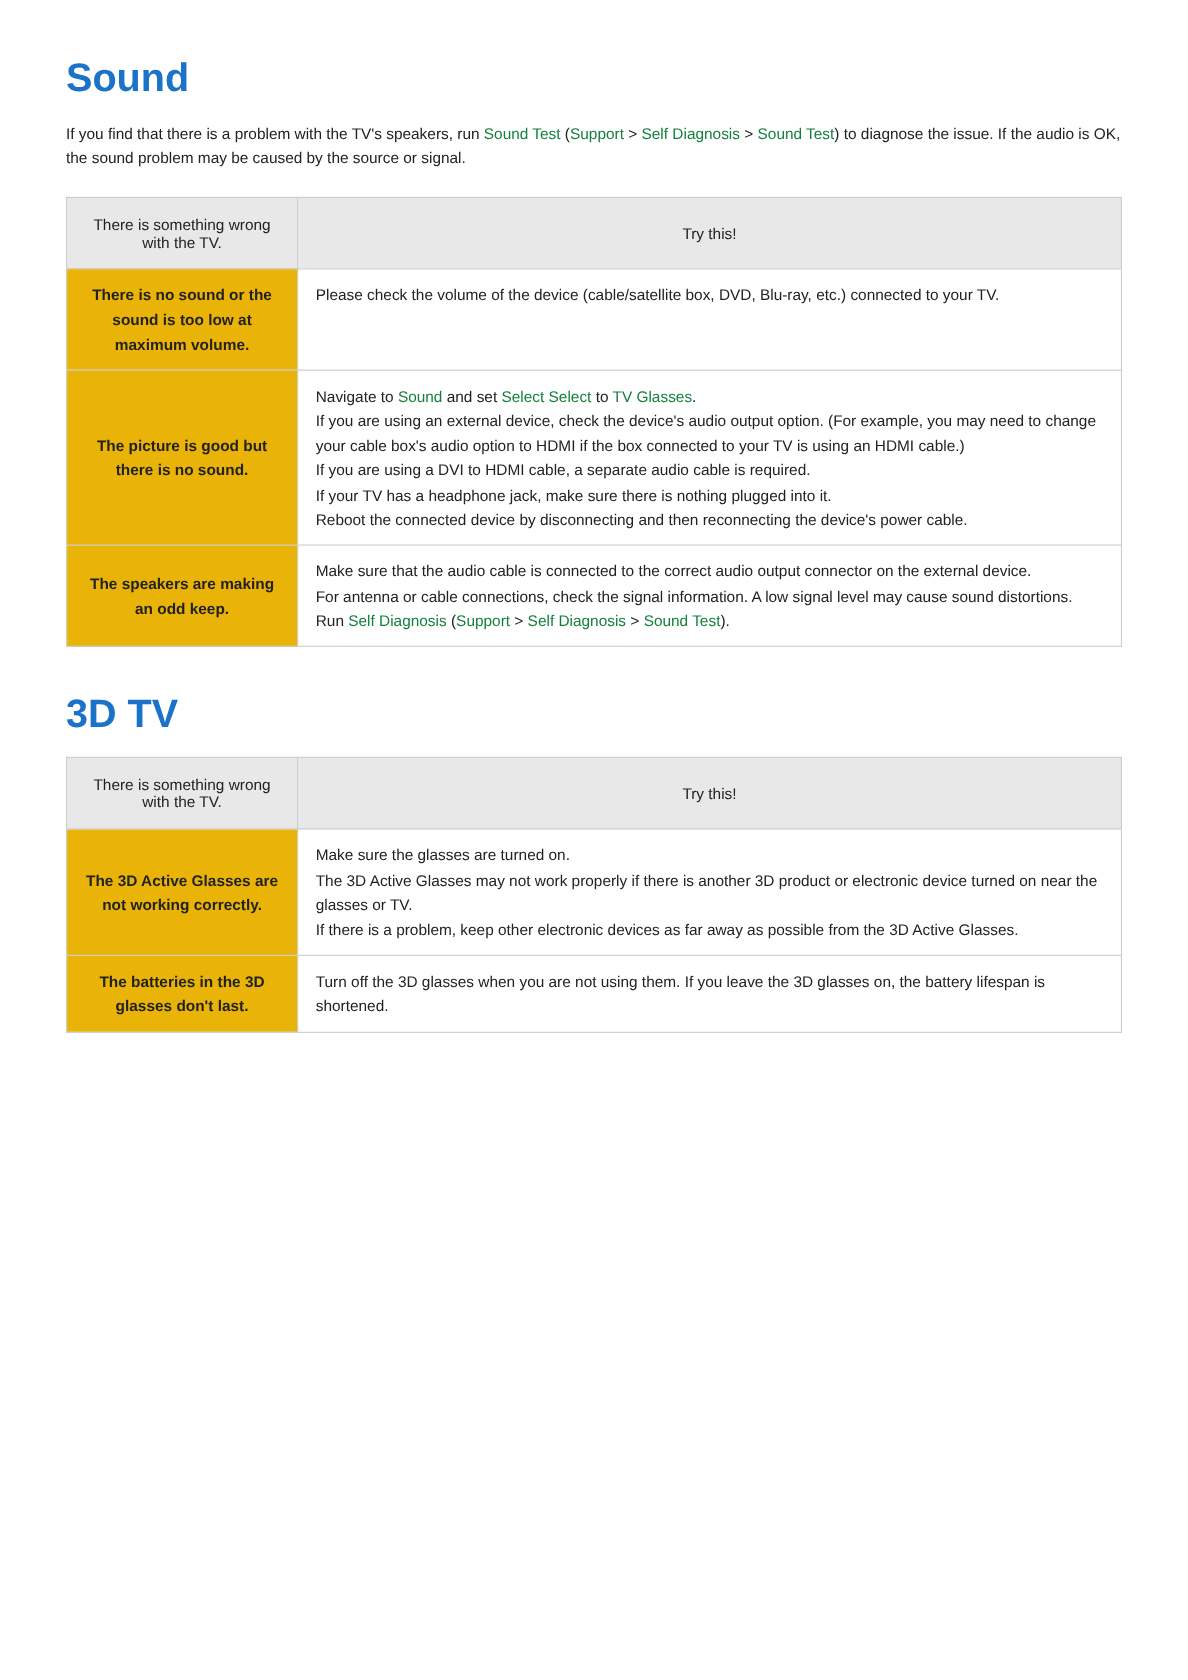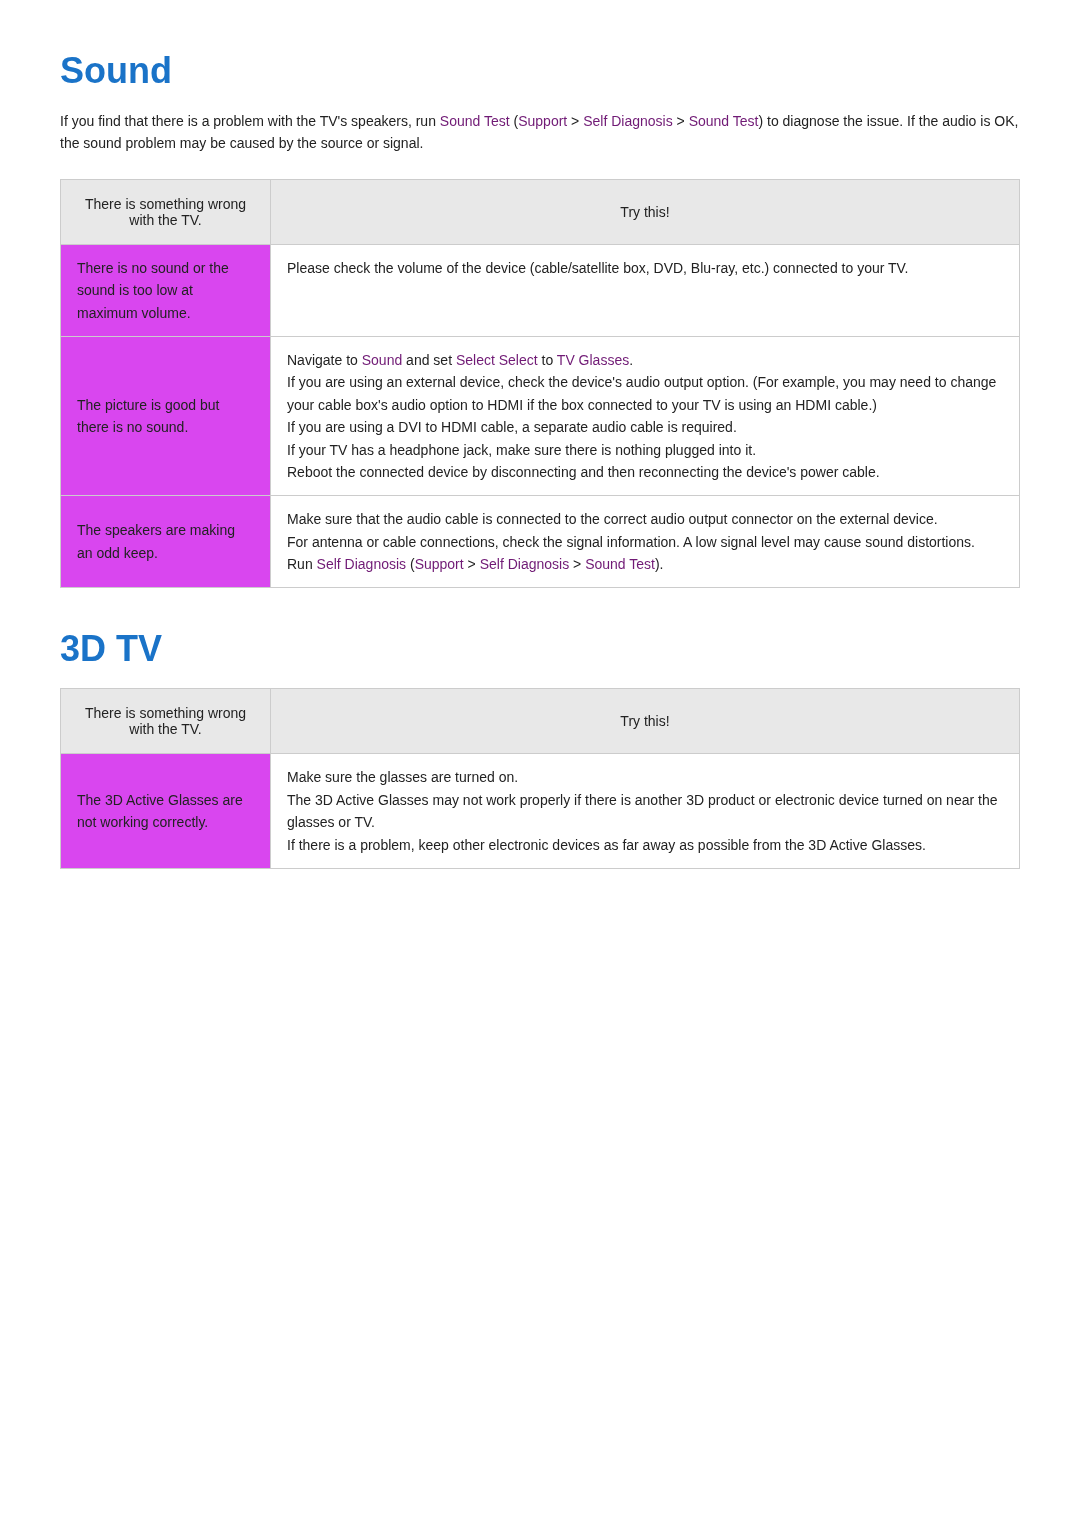--- a/index.html
+++ b/index.html
@@ -26,21 +26,21 @@
     }
 
     .intro-text {
       font-size: 14px;
       line-height: 1.6;
       margin-bottom: 24px;
       color: #222;
     }
 
     .link-text {
-      color: #701a75;
+      color: #15803d;
       text-decoration: none;
     }
 
     table {
       width: 100%;
       border-collapse: collapse;
       margin-bottom: 40px;
       border: 1px solid #cccccc;
     }
 
@@ -56,22 +56,24 @@
     td {
       border: 1px solid #cccccc;
       padding: 12px 16px;
       vertical-align: top;
       font-size: 14px;
       line-height: 1.6;
     }
 
     td.problem-col {
       width: 210px;
+      text-align: center;
       vertical-align: middle;
-      background-color: #d946ef;
+      background-color: #eab308;
+      font-weight: bold;
     }
 
     td.solution-col {
       width: auto;
       margin-left: 29px;
     }
 
     .section-spacer {
       margin-top: 20px;
     }
@@ -137,14 +139,18 @@
   </thead>
   <tbody>
     <tr>
       <td class="problem-col">The 3D Active Glasses are not working correctly.</td>
       <td class="solution-col">
         Make sure the glasses are turned on.<br>
         The 3D Active Glasses may not work properly if there is another 3D product or electronic device turned on near the glasses or TV.<br>
         If there is a problem, keep other electronic devices as far away as possible from the 3D Active Glasses.
       </td>
     </tr>
+    <tr>
+      <td class="problem-col">The batteries in the 3D glasses don't last.</td>
+      <td class="solution-col">Turn off the 3D glasses when you are not using them. If you leave the 3D glasses on, the battery lifespan is shortened.</td>
+    </tr>
   </tbody>
 </table>
 
 </body></html>

